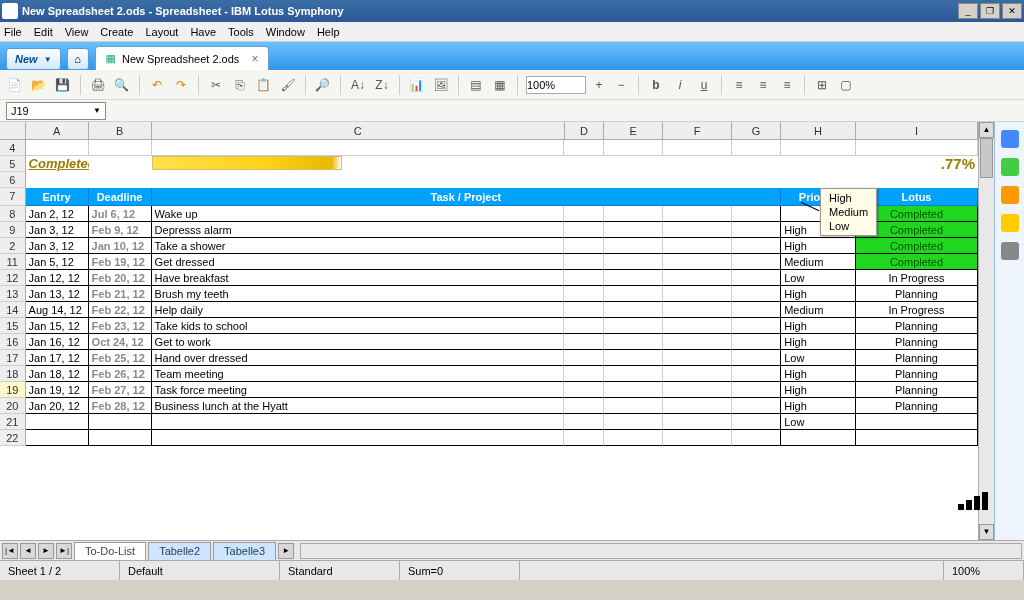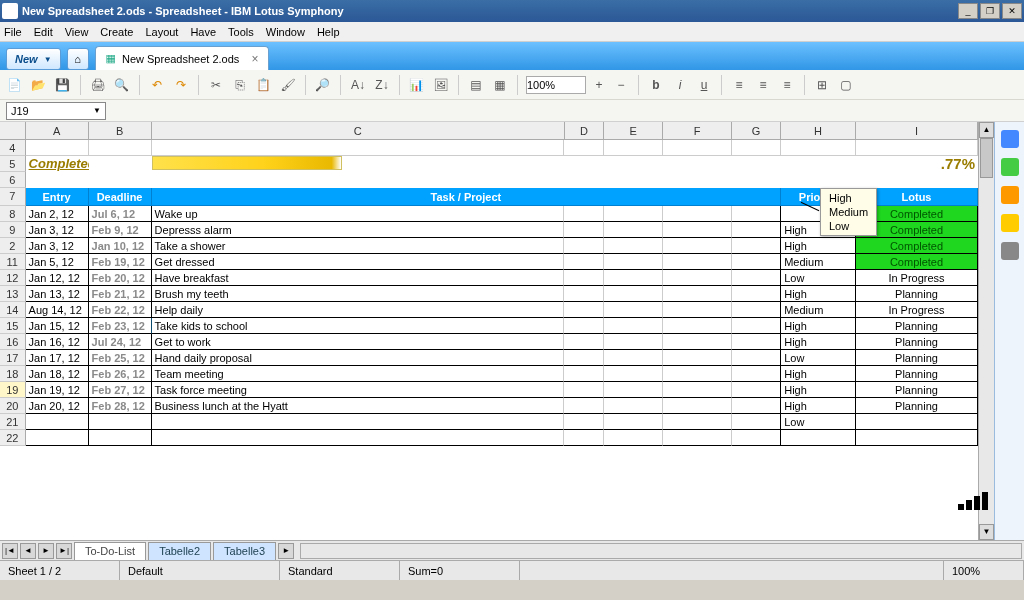--- a/index.html
+++ b/index.html
@@ -308,34 +308,34 @@
           <div class="cell " style="width: 40px;;border-bottom:1px solid #000"></div>
           <div class="cell " style="width: 60px;;border-bottom:1px solid #000"></div>
           <div class="cell " style="width: 70px;;border-bottom:1px solid #000"></div>
           <div class="cell " style="width: 50px;;border-bottom:1px solid #000;border-right:1px solid #000"></div>
           <div class="cell " style="width: 76px;;border-right:1px solid #000;border-bottom:1px solid #000">High</div>
           <div class="cell stat-plan" style="width: 124px;;border-right:1px solid #000;border-bottom:1px solid #000">Planning</div>
         </div>
         <div class="row">
           <div class="row-h">16</div>
           <div class="cell " style="width: 64px;;border-right:1px solid #000;border-bottom:1px solid #000">Jan 16, 12</div>
-          <div class="cell dead-cell" style="width: 64px;;border-right:1px solid #000;border-bottom:1px solid #000">Jul 24, 12</div>
+          <div class="cell dead-cell" style="width: 64px;;border-right:1px solid #000;border-bottom:1px solid #000">Oct 24, 12</div>
           <div class="cell " style="width: 420px;;border-bottom:1px solid #000">Get to work</div>
           <div class="cell " style="width: 40px;;border-bottom:1px solid #000"></div>
           <div class="cell " style="width: 60px;;border-bottom:1px solid #000"></div>
           <div class="cell " style="width: 70px;;border-bottom:1px solid #000"></div>
           <div class="cell " style="width: 50px;;border-bottom:1px solid #000;border-right:1px solid #000"></div>
           <div class="cell " style="width: 76px;;border-right:1px solid #000;border-bottom:1px solid #000">High</div>
           <div class="cell stat-plan" style="width: 124px;;border-right:1px solid #000;border-bottom:1px solid #000">Planning</div>
         </div>
         <div class="row">
           <div class="row-h">17</div>
           <div class="cell " style="width: 64px;;border-right:1px solid #000;border-bottom:1px solid #000">Jan 17, 12</div>
           <div class="cell dead-cell" style="width: 64px;;border-right:1px solid #000;border-bottom:1px solid #000">Feb 25, 12</div>
-          <div class="cell " style="width: 420px;;border-bottom:1px solid #000">Hand daily proposal</div>
+          <div class="cell " style="width: 420px;;border-bottom:1px solid #000">Hand over dressed</div>
           <div class="cell " style="width: 40px;;border-bottom:1px solid #000"></div>
           <div class="cell " style="width: 60px;;border-bottom:1px solid #000"></div>
           <div class="cell " style="width: 70px;;border-bottom:1px solid #000"></div>
           <div class="cell " style="width: 50px;;border-bottom:1px solid #000;border-right:1px solid #000"></div>
           <div class="cell " style="width: 76px;;border-right:1px solid #000;border-bottom:1px solid #000">Low</div>
           <div class="cell stat-plan" style="width: 124px;;border-right:1px solid #000;border-bottom:1px solid #000">Planning</div>
         </div>
         <div class="row">
           <div class="row-h">18</div>
           <div class="cell " style="width: 64px;;border-right:1px solid #000;border-bottom:1px solid #000">Jan 18, 12</div>

